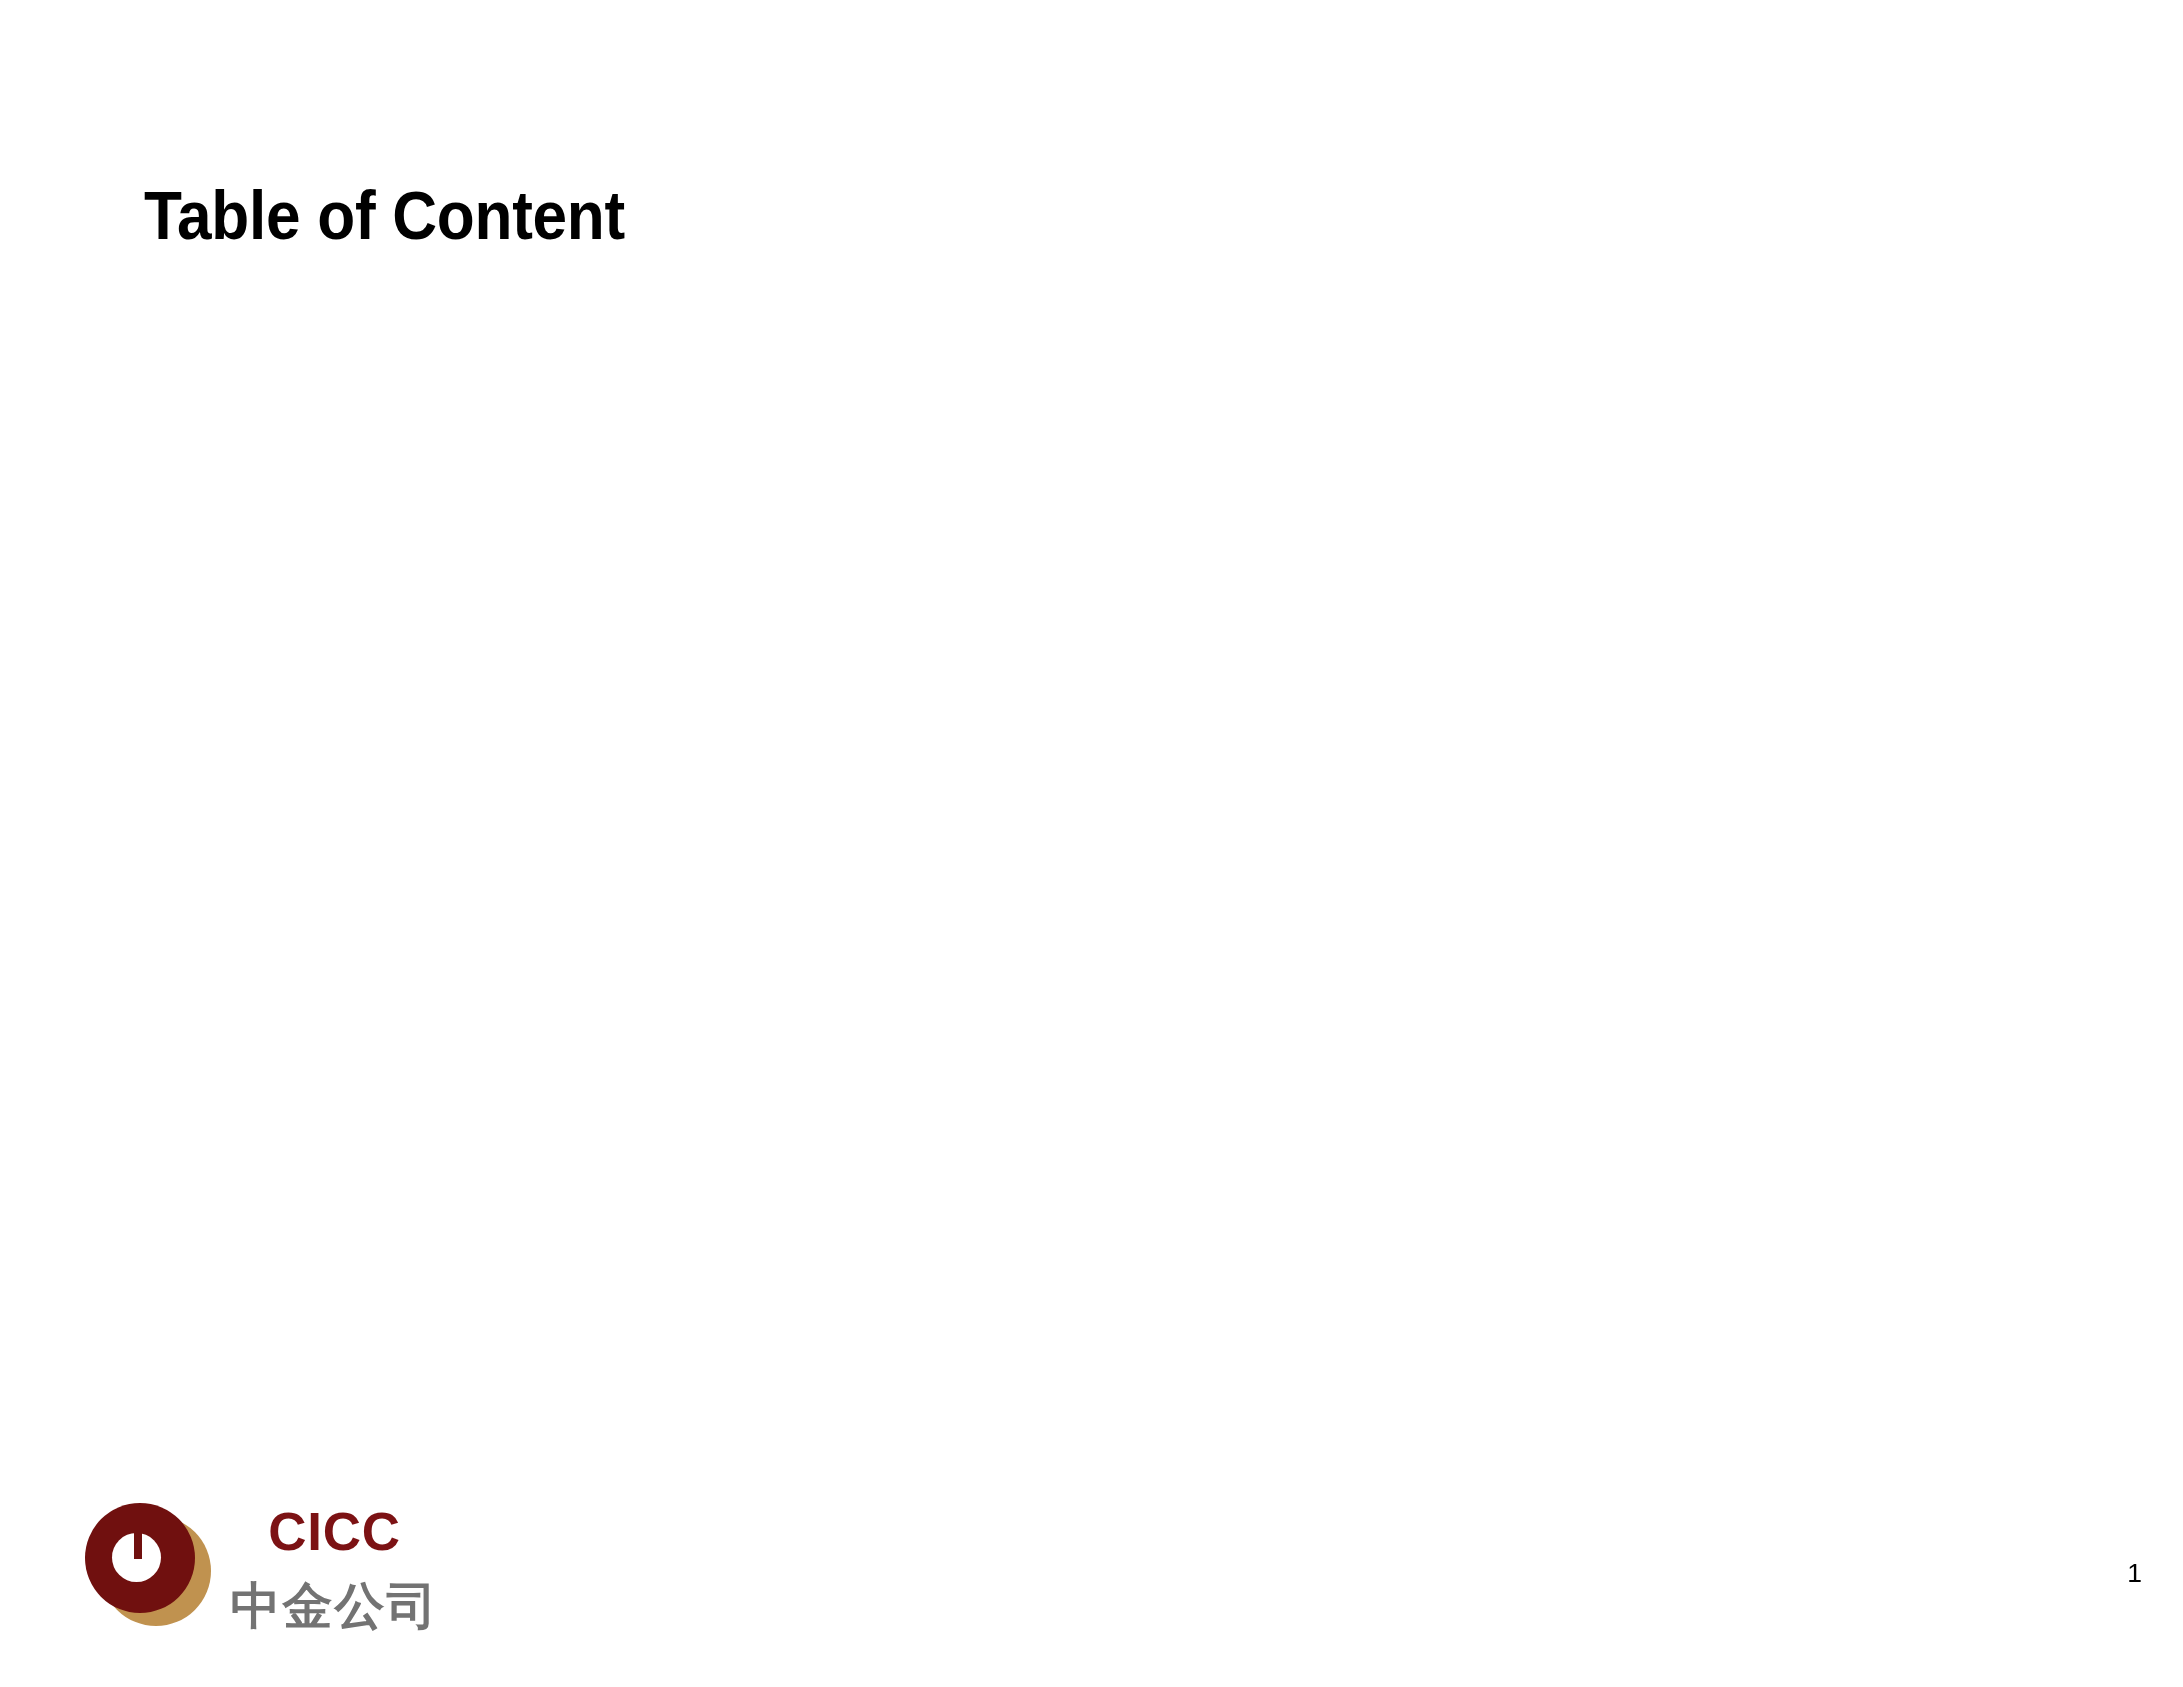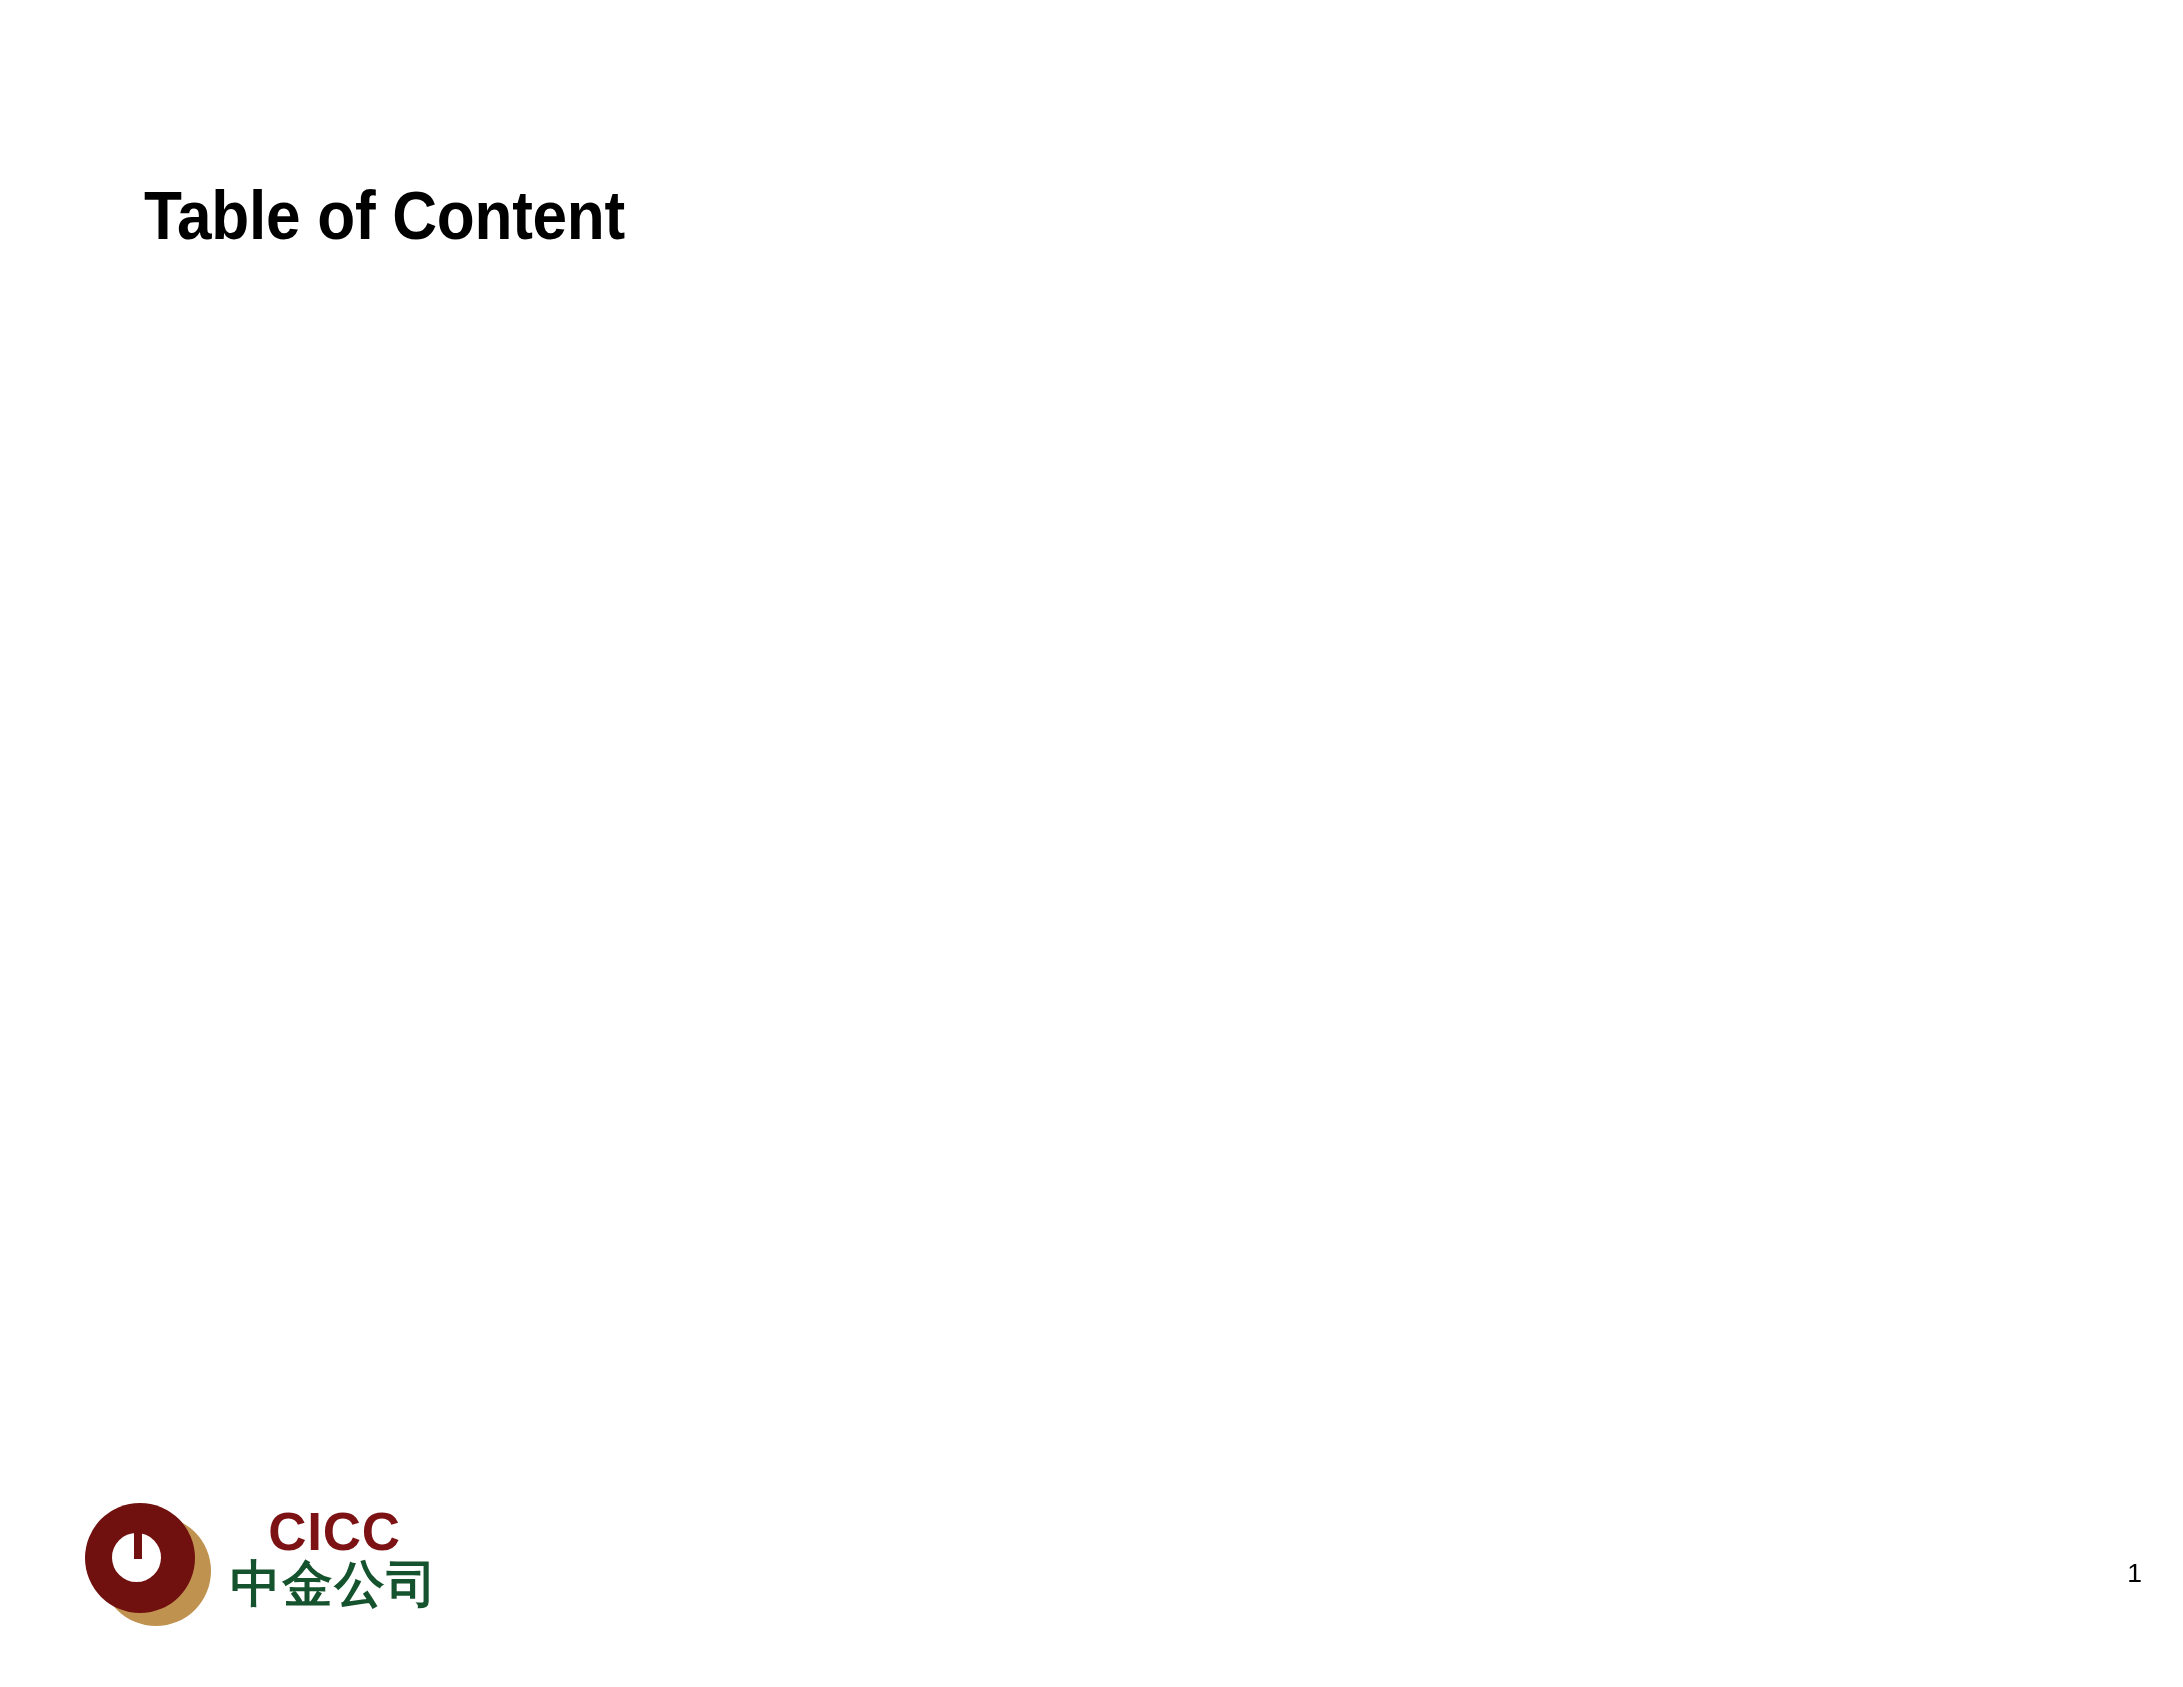--- a/index.html
+++ b/index.html
@@ -222,24 +222,24 @@
   .footer-logo .wm-latin {
     font-size: 53px;
     font-weight: bold;
     color: #7c1214;
     letter-spacing: 0.7px;
     line-height: 0.98;
   }
   .footer-logo .wm-cn {
     font-size: 50px;
     font-weight: bold;
-    color: #14532d;
+    color: #737373;
     letter-spacing: 2px;
     line-height: 1.02;
-    margin-top: 1px;
+    margin-top: 23px;
     font-family: "DejaVu Sans", "Liberation Sans", sans-serif;
   }
 
   
   .slide-number {
     position: absolute;
     right: 41px;
     top: 1558px;
     font-size: 26.5px;
     color: #000000;

